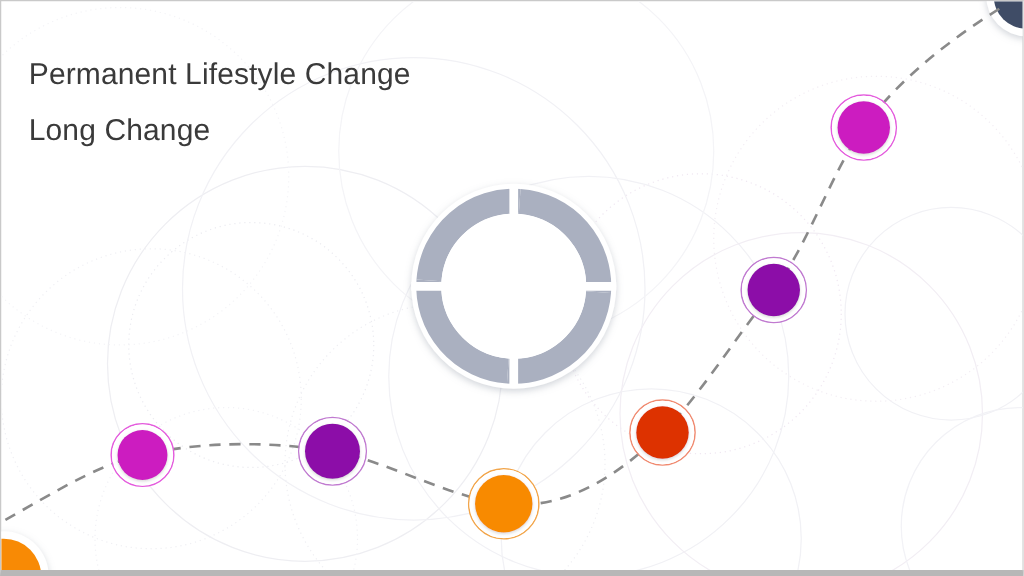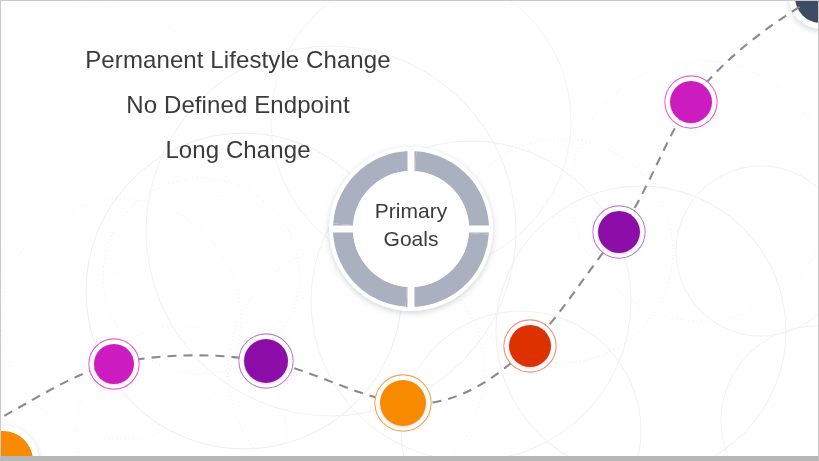--- a/index.html
+++ b/index.html
@@ -27,21 +27,20 @@
     left: 0;
     top: 0;
     width: 819px;
     height: 461px;
   }
   .bullets {
     position: absolute;
     left: 22px;
     top: 36px;
     width: 430px;
-    text-align: center;
   }
   .bullet-line {
     color: #3a3a3a;
     font-size: 24px;
     font-weight: 300;
     line-height: 45px;
     letter-spacing: 0.1px;
     white-space: nowrap;
   }
   .center-label {
@@ -160,22 +159,17 @@
           <circle cx="690" cy="101" r="23.5" fill="none" stroke="#ffffff" stroke-width="4"></circle>
           <circle cx="690" cy="101" r="21" fill="#cc1cc0" filter="url(#nodeshadow)"></circle>
         </g>
       </g>
 
     </g>
   </svg>
 
   <div class="bullets">
     <div class="bullet-line">Permanent Lifestyle Change</div>
-    <div class="bullet-line">No Defined Endpoint</div>
     <div class="bullet-line">Long Change</div>
   </div>
 
-  <div class="center-label">
-    <div>Primary</div>
-    <div>Goals</div>
-  </div>
 
 </div>
 
 </body></html>

